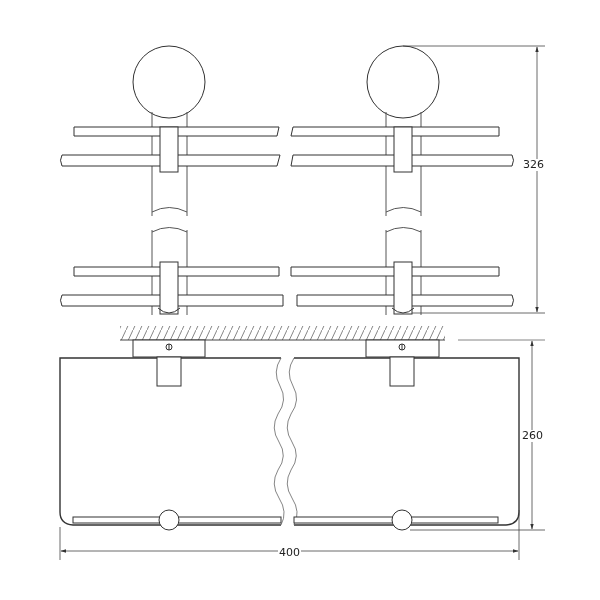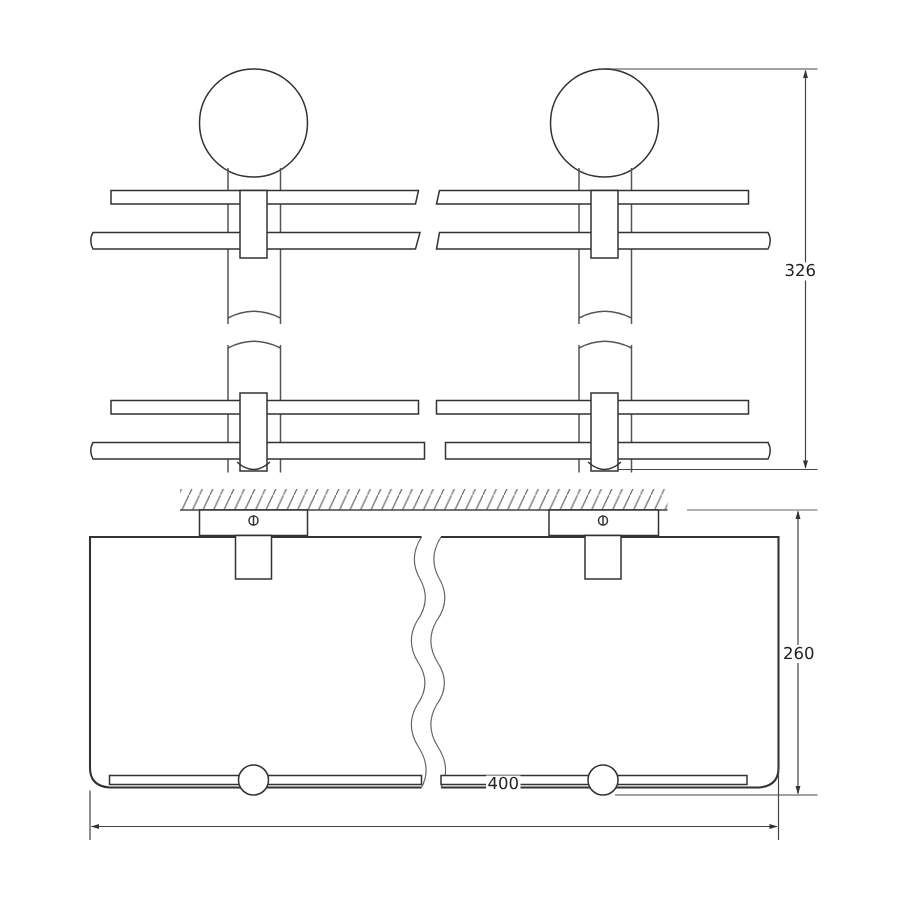--- a/index.html
+++ b/index.html
@@ -115,15 +115,15 @@
     <line x1="532" y1="341" x2="532" y2="529" marker-start="url(#arr)" marker-end="url(#arr)"></line>
   </g>
 
   <g stroke="#444" stroke-width="0.8">
     <line x1="60" y1="527" x2="60" y2="560"></line>
     <line x1="519" y1="510" x2="519" y2="560"></line>
     <line x1="61" y1="551" x2="518" y2="551" marker-start="url(#arr)" marker-end="url(#arr)"></line>
   </g>
 </svg>
 
-<div class="dim-label" style="left:522px; top:175px;">326</div>
+<div class="dim-label" style="left:522px; top:159px;">326</div>
 <div class="dim-label" style="left:521px; top:430px;">260</div>
-<div class="dim-label" style="left:278px; top:517px;margin-left:46px;">400</div>
+<div class="dim-label" style="left:278px; top:547px;">400</div>
 
 </body></html>

